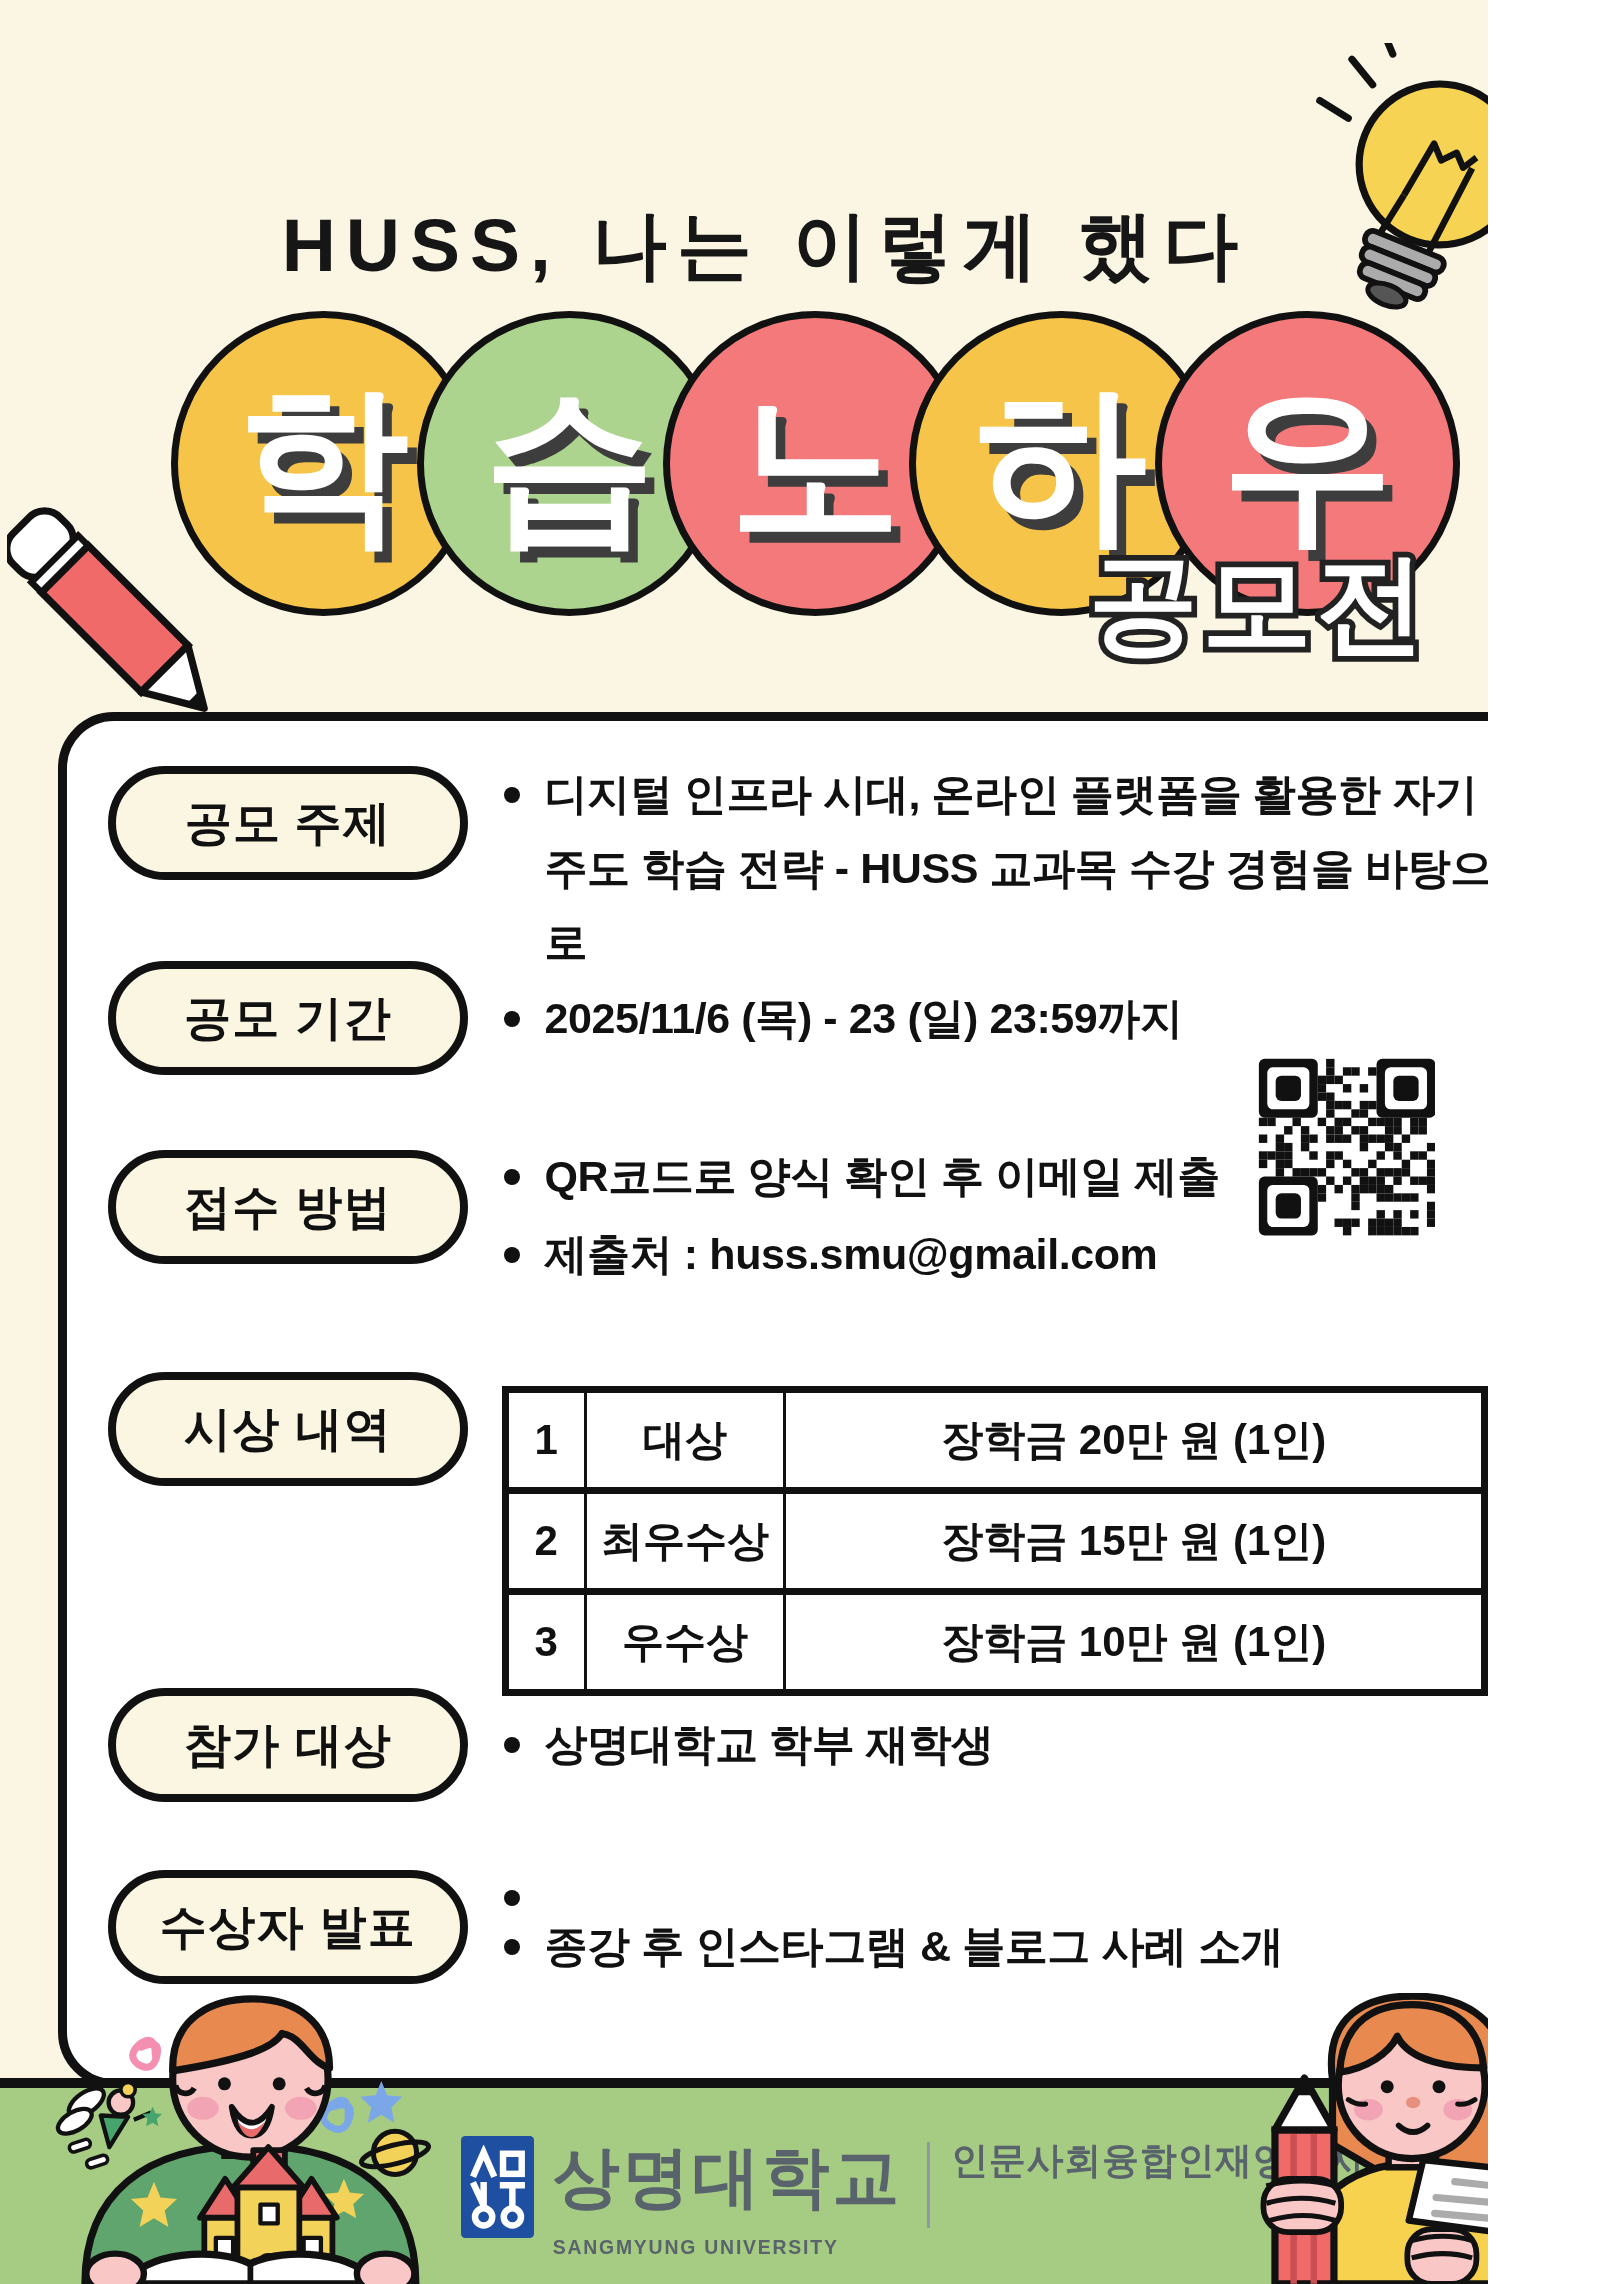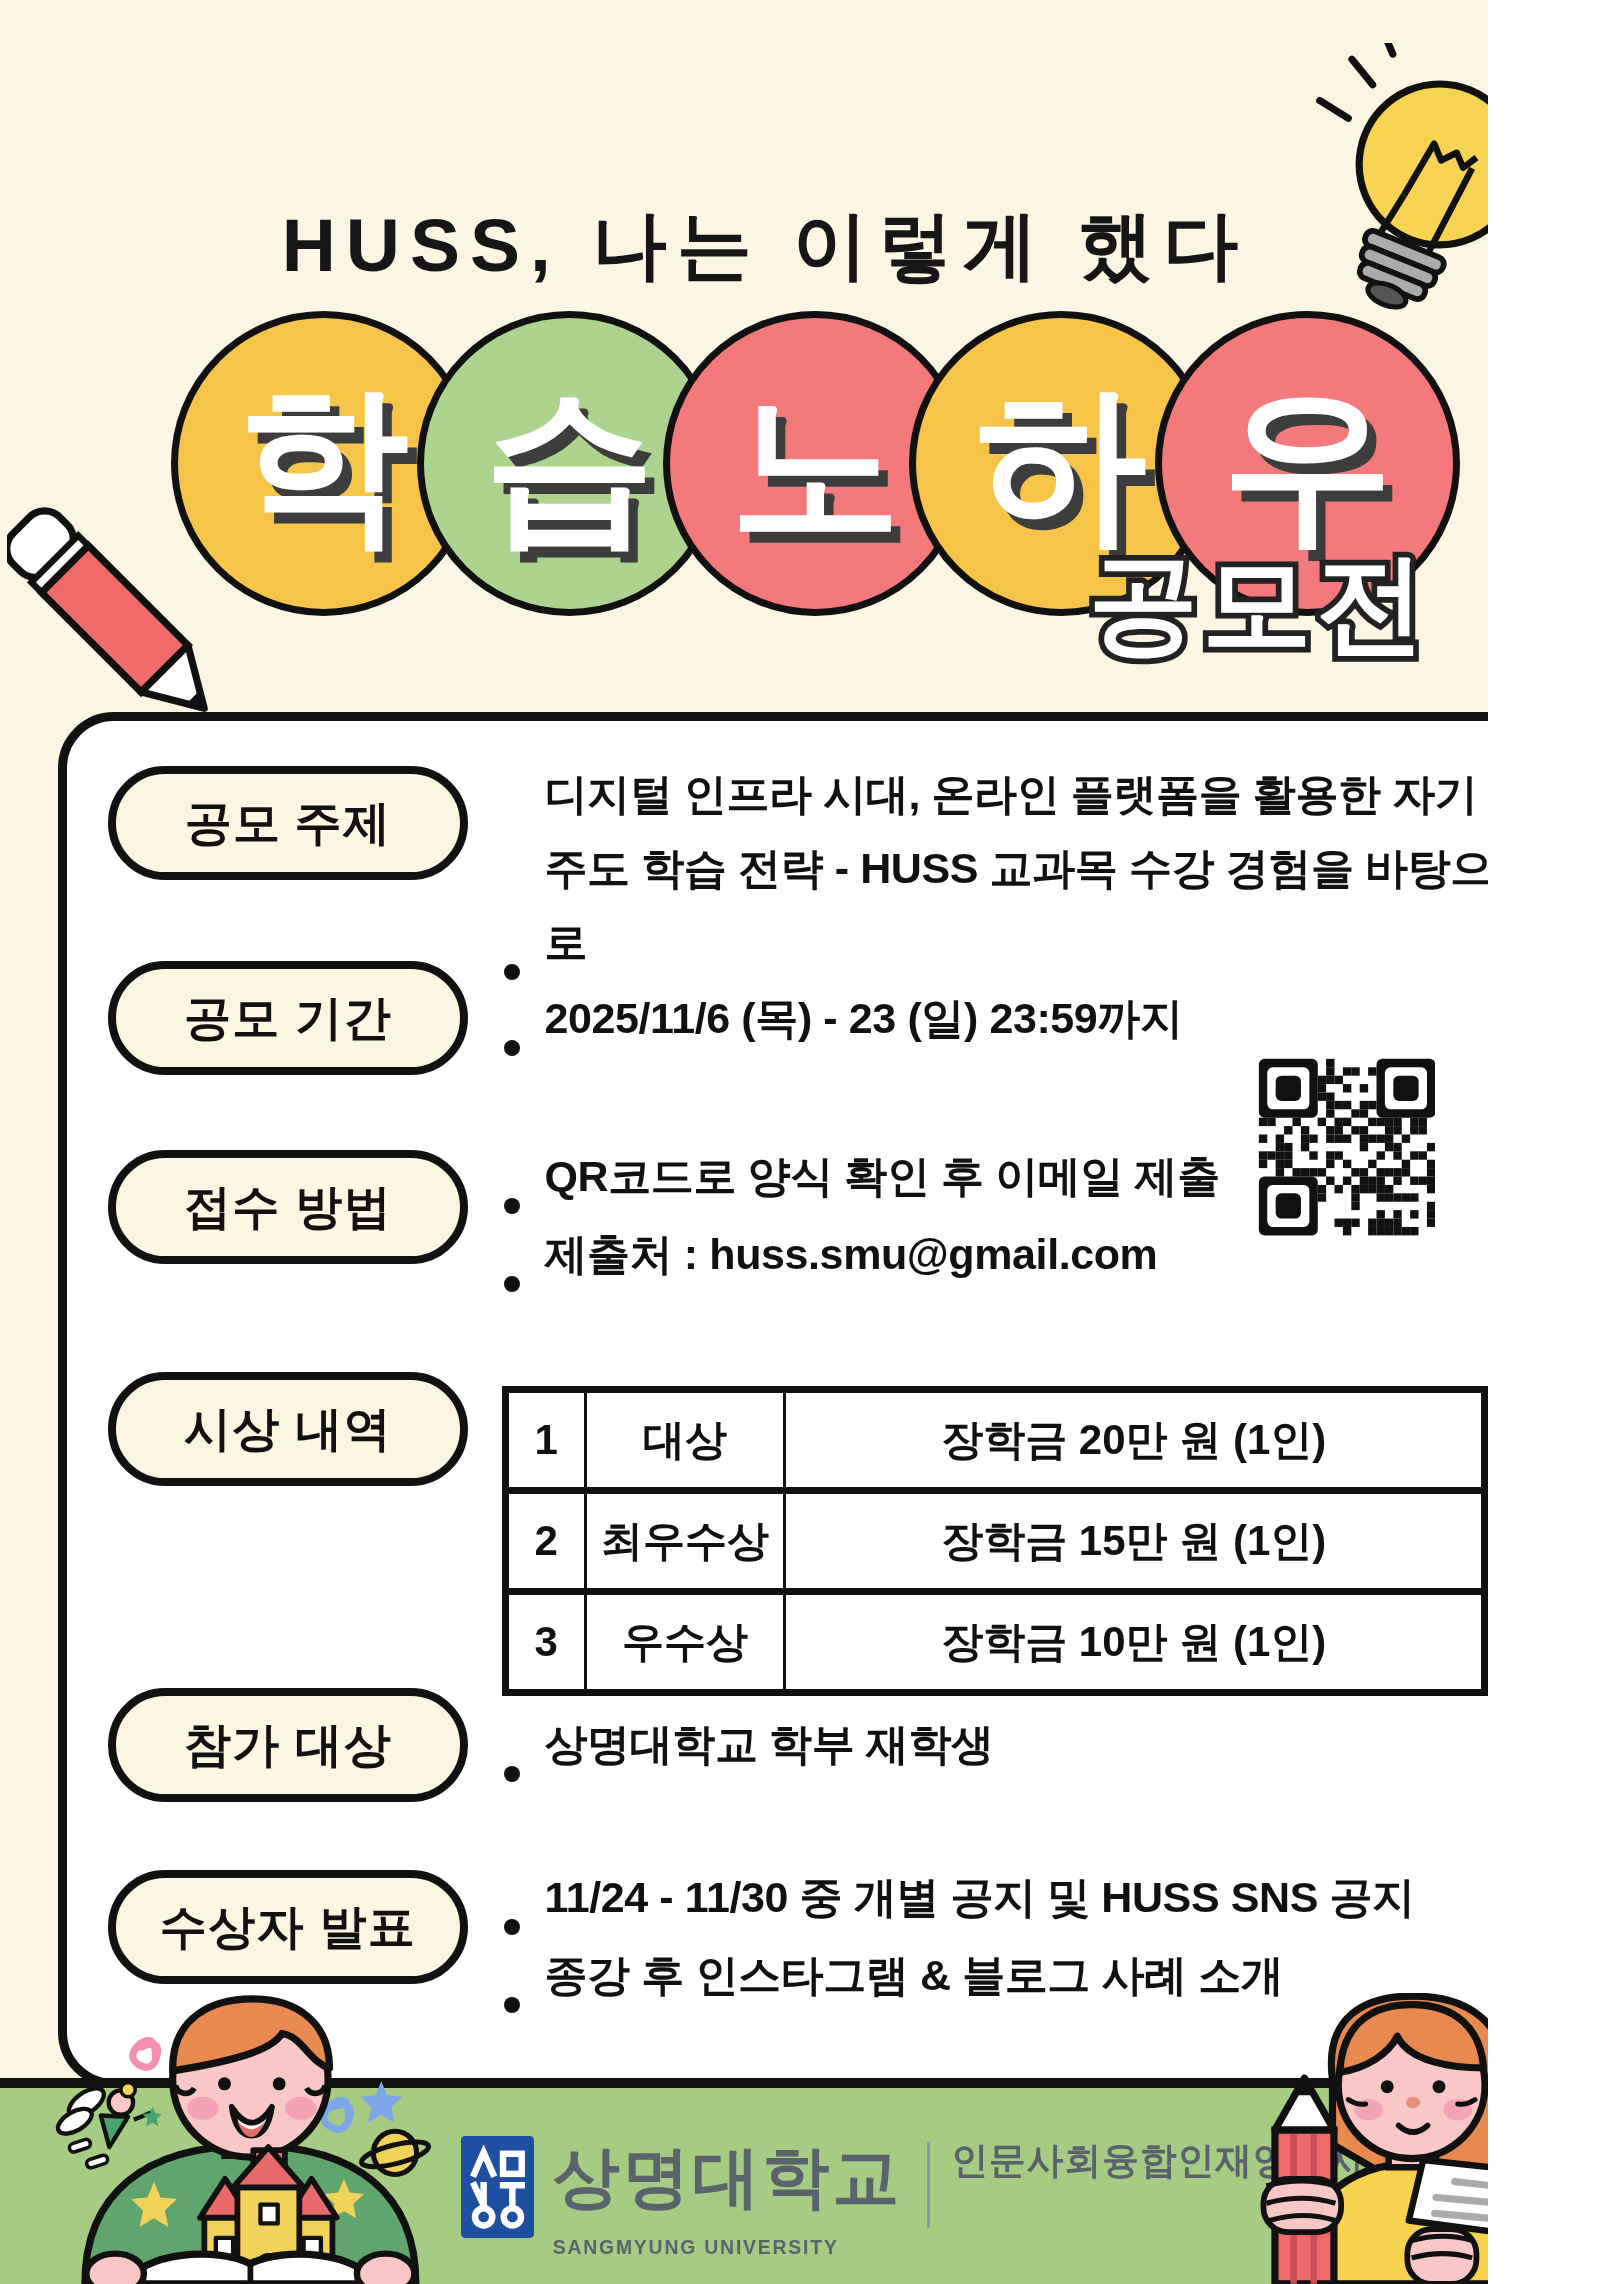--- a/index.html
+++ b/index.html
@@ -27,21 +27,21 @@
   
   .card{position:absolute;left:58px;top:712px;width:1501px;height:1376px;background:#fff;
     border:9.4px solid #111;border-radius:56px;box-sizing:border-box;z-index:1;}
 
   .pill{position:absolute;left:108px;width:360px;height:114px;background:#FBF6E1;
     border:8px solid #111;border-radius:60px;box-sizing:border-box;z-index:2;
     display:flex;align-items:center;justify-content:center;}
   .pill span{font-size:47px;font-weight:800;color:#111;letter-spacing:1.4px;}
 
   .content{position:absolute;left:504px;z-index:2;display:flex;flex-direction:column;gap:18.7px;}
-  .brow{display:flex;align-items:flex-end;}
+  .brow{display:flex;align-items:flex-start;}
   .dot{flex:0 0 16px;width:16px;height:16px;border-radius:50%;background:#111;margin-top:29px;margin-right:24.5px;}
   .btxt{font-size:43px;font-weight:700;color:#111;line-height:1.72;letter-spacing:-0.4px;}
 
   .awards{position:absolute;left:502px;top:1386px;z-index:2;border-collapse:collapse;
     border:7.2px solid #111;background:#fff;}
   .awards td{border-left:3.6px solid #111;border-right:3.6px solid #111;
     border-top:7.2px solid #111;border-bottom:7.2px solid #111;
     font-size:42px;font-weight:700;color:#111;text-align:center;height:94px;padding:0 7.2px;}
   .awards .col-rank{width:63px;}
   .awards .col-name{width:193px;}
@@ -348,21 +348,20 @@
       <div class="btxt">상명대학교 학부 재학생</div>
     </div>
   </div>
 
   <div class="pill" style="top:1870px;">
     <span>수상자 발표</span>
   </div>
   <div class="content" style="top:1861px;width:1043px;gap:4.3px;">
     <div class="brow">
       <div class="dot"></div>
-      <div class="btxt">11/24 - 11/30 중 개별 공지 및 HUSS SNS 공지</div>
     </div>
     <div class="brow">
       <div class="dot"></div>
       <div class="btxt">종강 후 인스타그램 &amp; 블로그 사례 소개</div>
     </div>
   </div>
 
   <div class="footer"></div>
 
   <div class="logo">

